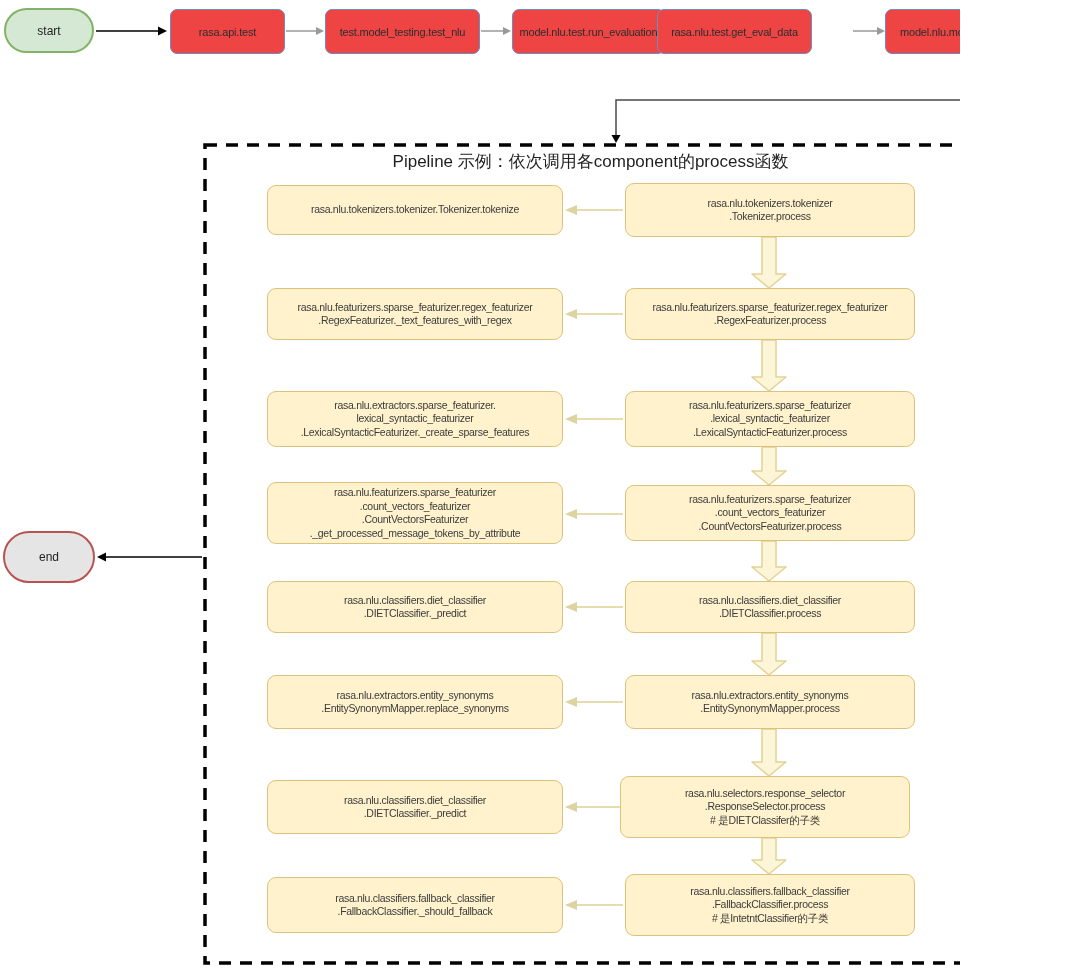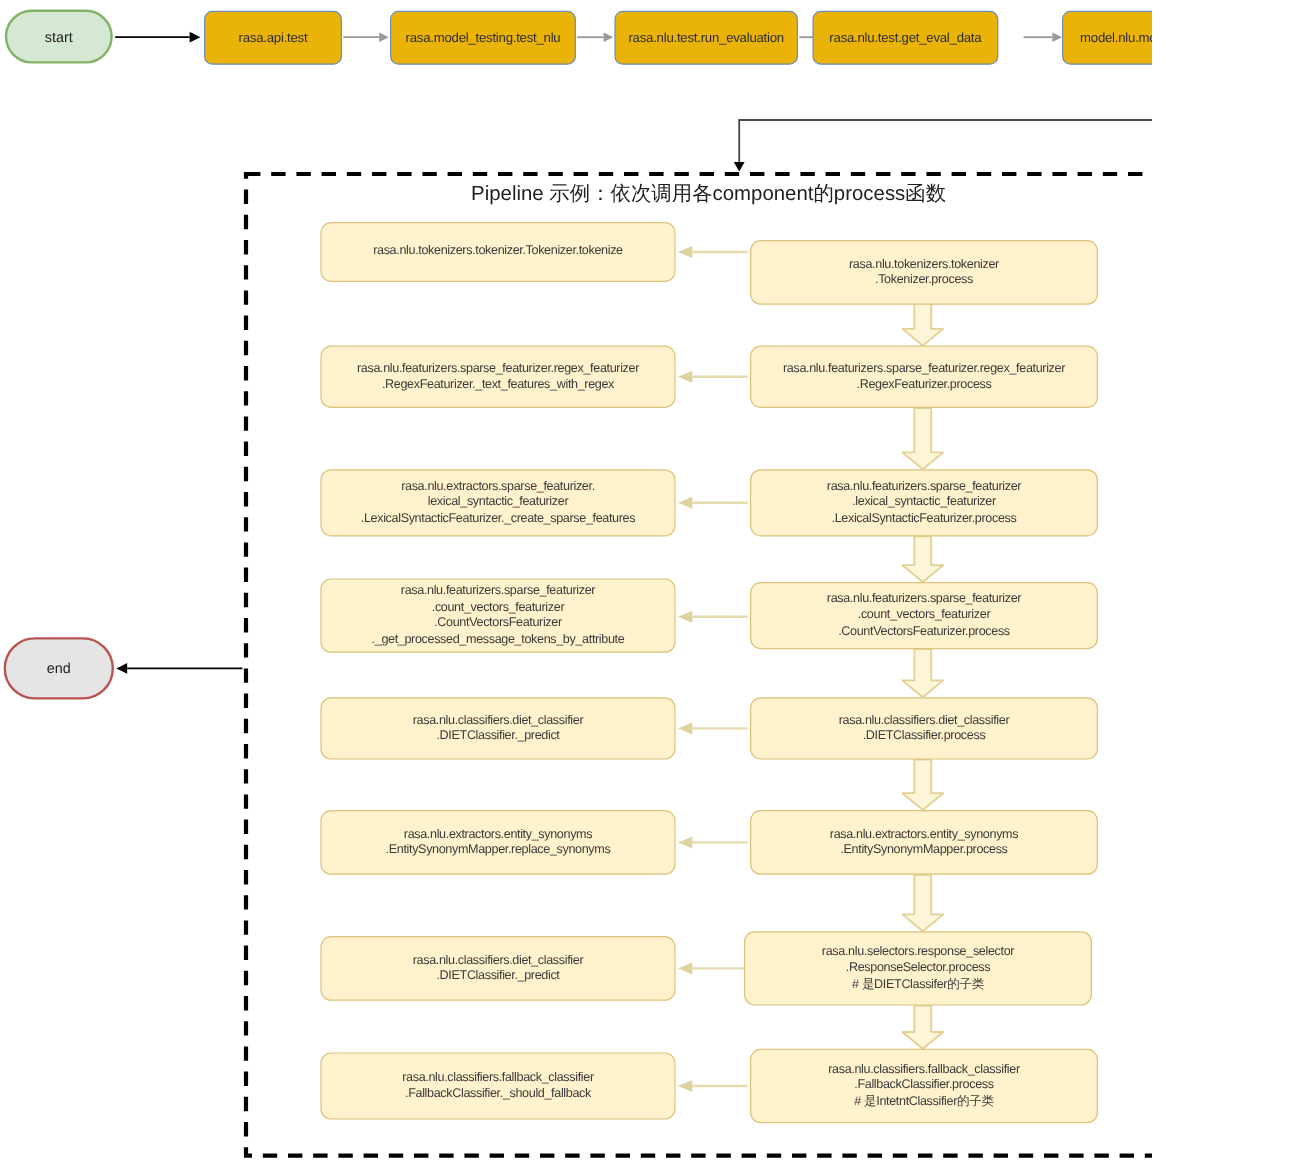--- a/index.html
+++ b/index.html
@@ -12,21 +12,21 @@
   .node{
     position:absolute;z-index:2;display:flex;align-items:center;justify-content:center;
     text-align:center;white-space:pre-line;box-sizing:border-box;
   }
   .terminal{
     background:#d5e8d4;border:2px solid #82b366;border-radius:26px;
     font-size:12px;color:#222;
   }
   .terminal.end{background:#e5e5e5;border-color:#b85450;}
   .step{
-    background:#eab308;border:1.5px solid #6c8ebf;border-radius:7px;
+    background:#ef4444;border:1.5px solid #6c8ebf;border-radius:7px;
     font-size:11px;letter-spacing:-0.2px;color:#2d2d2d;
   }
   .proc{
     background:#fff2cc;border:1px solid #dcc27a;border-radius:9px;
     font-size:10.5px;line-height:13.5px;letter-spacing:-0.3px;color:#3b3b3b;
   }
   .group-title{
     position:absolute;z-index:2;left:203px;top:150px;width:775px;
     text-align:center;font-size:17px;color:#1f1f1f;
   }
@@ -93,29 +93,29 @@
         <polygon points="565,807 577,802 577,812" stroke="none"></polygon>
       <line x1="577" y1="905" x2="623" y2="905"></line>
         <polygon points="565,905 577,900 577,910" stroke="none"></polygon>
     </g>
   </svg>
 
   <div class="node terminal" style="left:4px;top:8px;width:90px;height:45px;">start</div>
   <div class="node terminal end" style="left:3px;top:531px;width:92px;height:52px;">end</div>
 
   <div class="node step" style="left:170px;top:9px;width:115px;height:45px;">rasa.api.test</div>
-  <div class="node step" style="left:325px;top:9px;width:155px;height:45px;">rasa.model_testing.test_nlu</div>
-  <div class="node step" style="left:512px;top:9px;width:153px;height:45px;">rasa.nlu.test.run_evaluation</div>
-  <div class="node step" style="left:677px;top:9px;width:155px;height:45px;">rasa.nlu.test.get_eval_data</div>
+  <div class="node step" style="left:325px;top:9px;width:155px;height:45px;">test.model_testing.test_nlu</div>
+  <div class="node step" style="left:512px;top:9px;width:153px;height:45px;">model.nlu.test.run_evaluation</div>
+  <div class="node step" style="left:657px;top:9px;width:155px;height:45px;">rasa.nlu.test.get_eval_data</div>
   <div class="node step" style="left:885px;top:9px;width:188px;height:45px;">model.nlu.model.Interpreter.parse</div>
 
   <div class="group-title">Pipeline 示例：依次调用各component的process函数</div>
 
   <div class="node proc" style="left:267px;top:185px;width:296px;height:50px;">rasa.nlu.tokenizers.tokenizer.Tokenizer.tokenize</div>
-  <div class="node proc" style="left:625px;top:200px;width:290px;height:54px;text-align:center;">rasa.nlu.tokenizers.tokenizer
+  <div class="node proc" style="left:625px;top:183px;width:290px;height:54px;text-align:center;">rasa.nlu.tokenizers.tokenizer
 .Tokenizer.process</div>
 
   <div class="node proc" style="left:267px;top:288px;width:296px;height:52px;">rasa.nlu.featurizers.sparse_featurizer.regex_featurizer
 .RegexFeaturizer._text_features_with_regex</div>
   <div class="node proc" style="left:625px;top:288px;width:290px;height:52px;">rasa.nlu.featurizers.sparse_featurizer.regex_featurizer
 .RegexFeaturizer.process</div>
 
   <div class="node proc" style="left:267px;top:391px;width:296px;height:56px;">rasa.nlu.extractors.sparse_featurizer.
 lexical_syntactic_featurizer
 .LexicalSyntacticFeaturizer._create_sparse_features</div>

